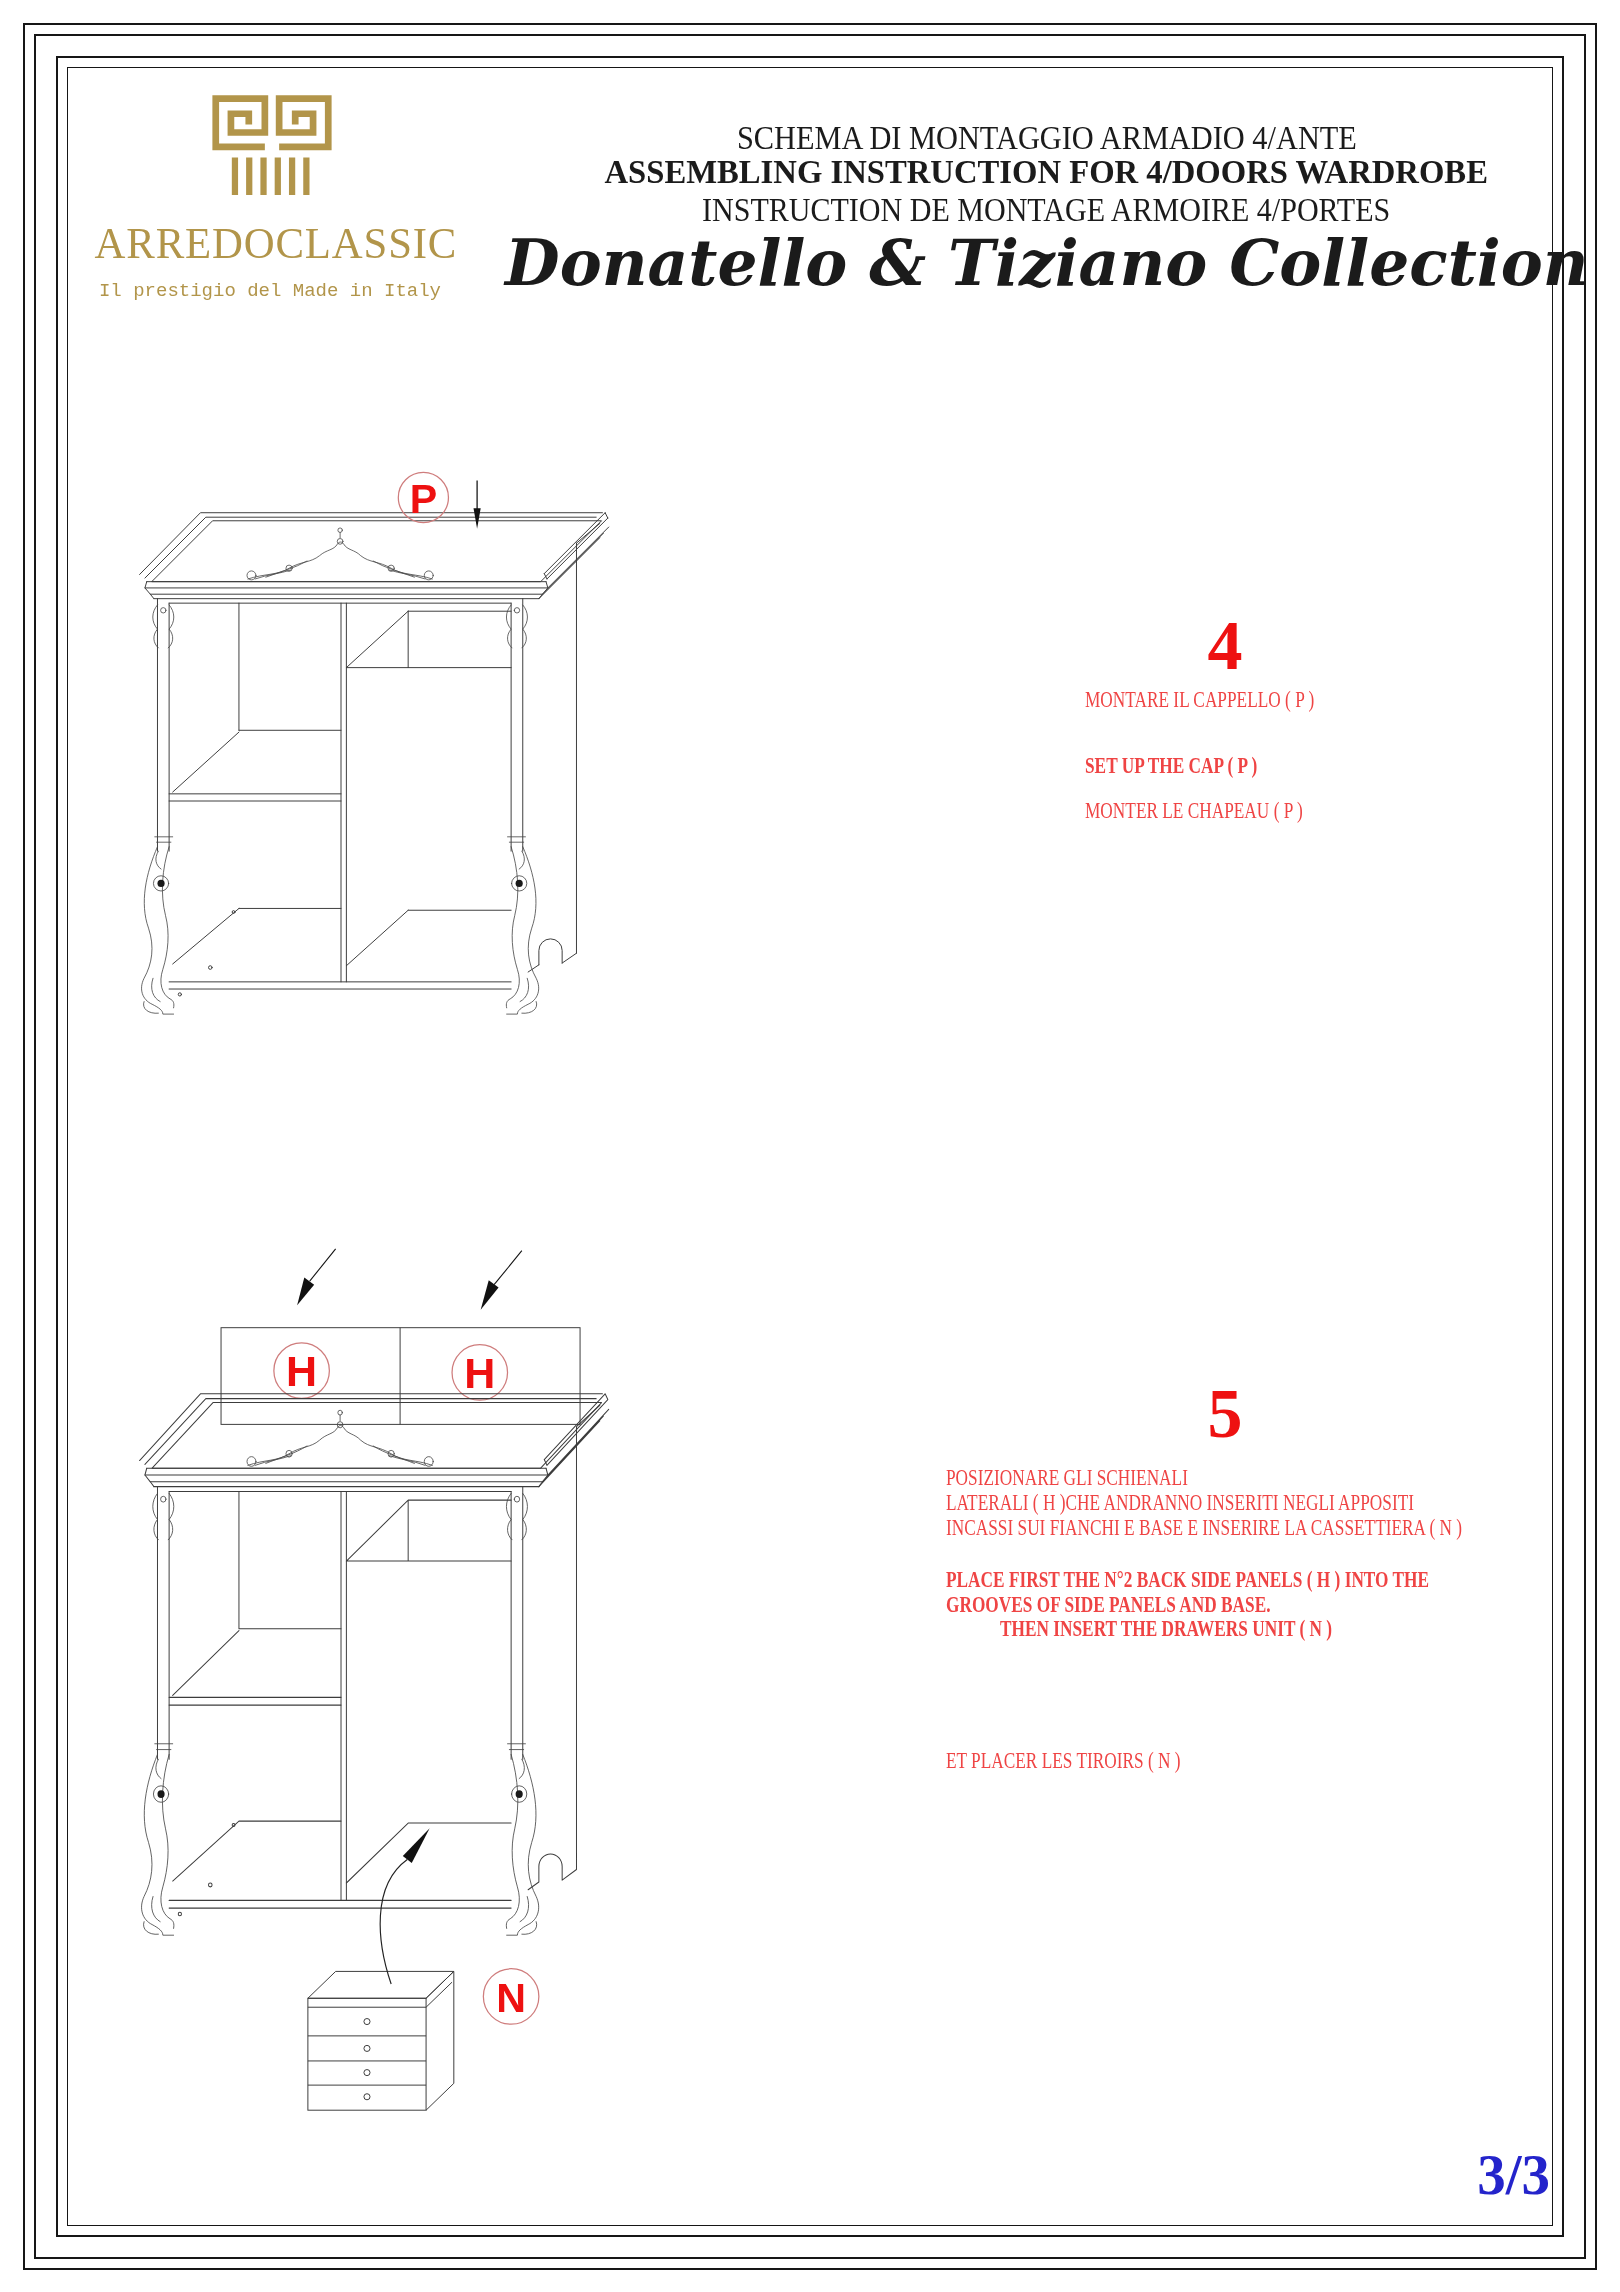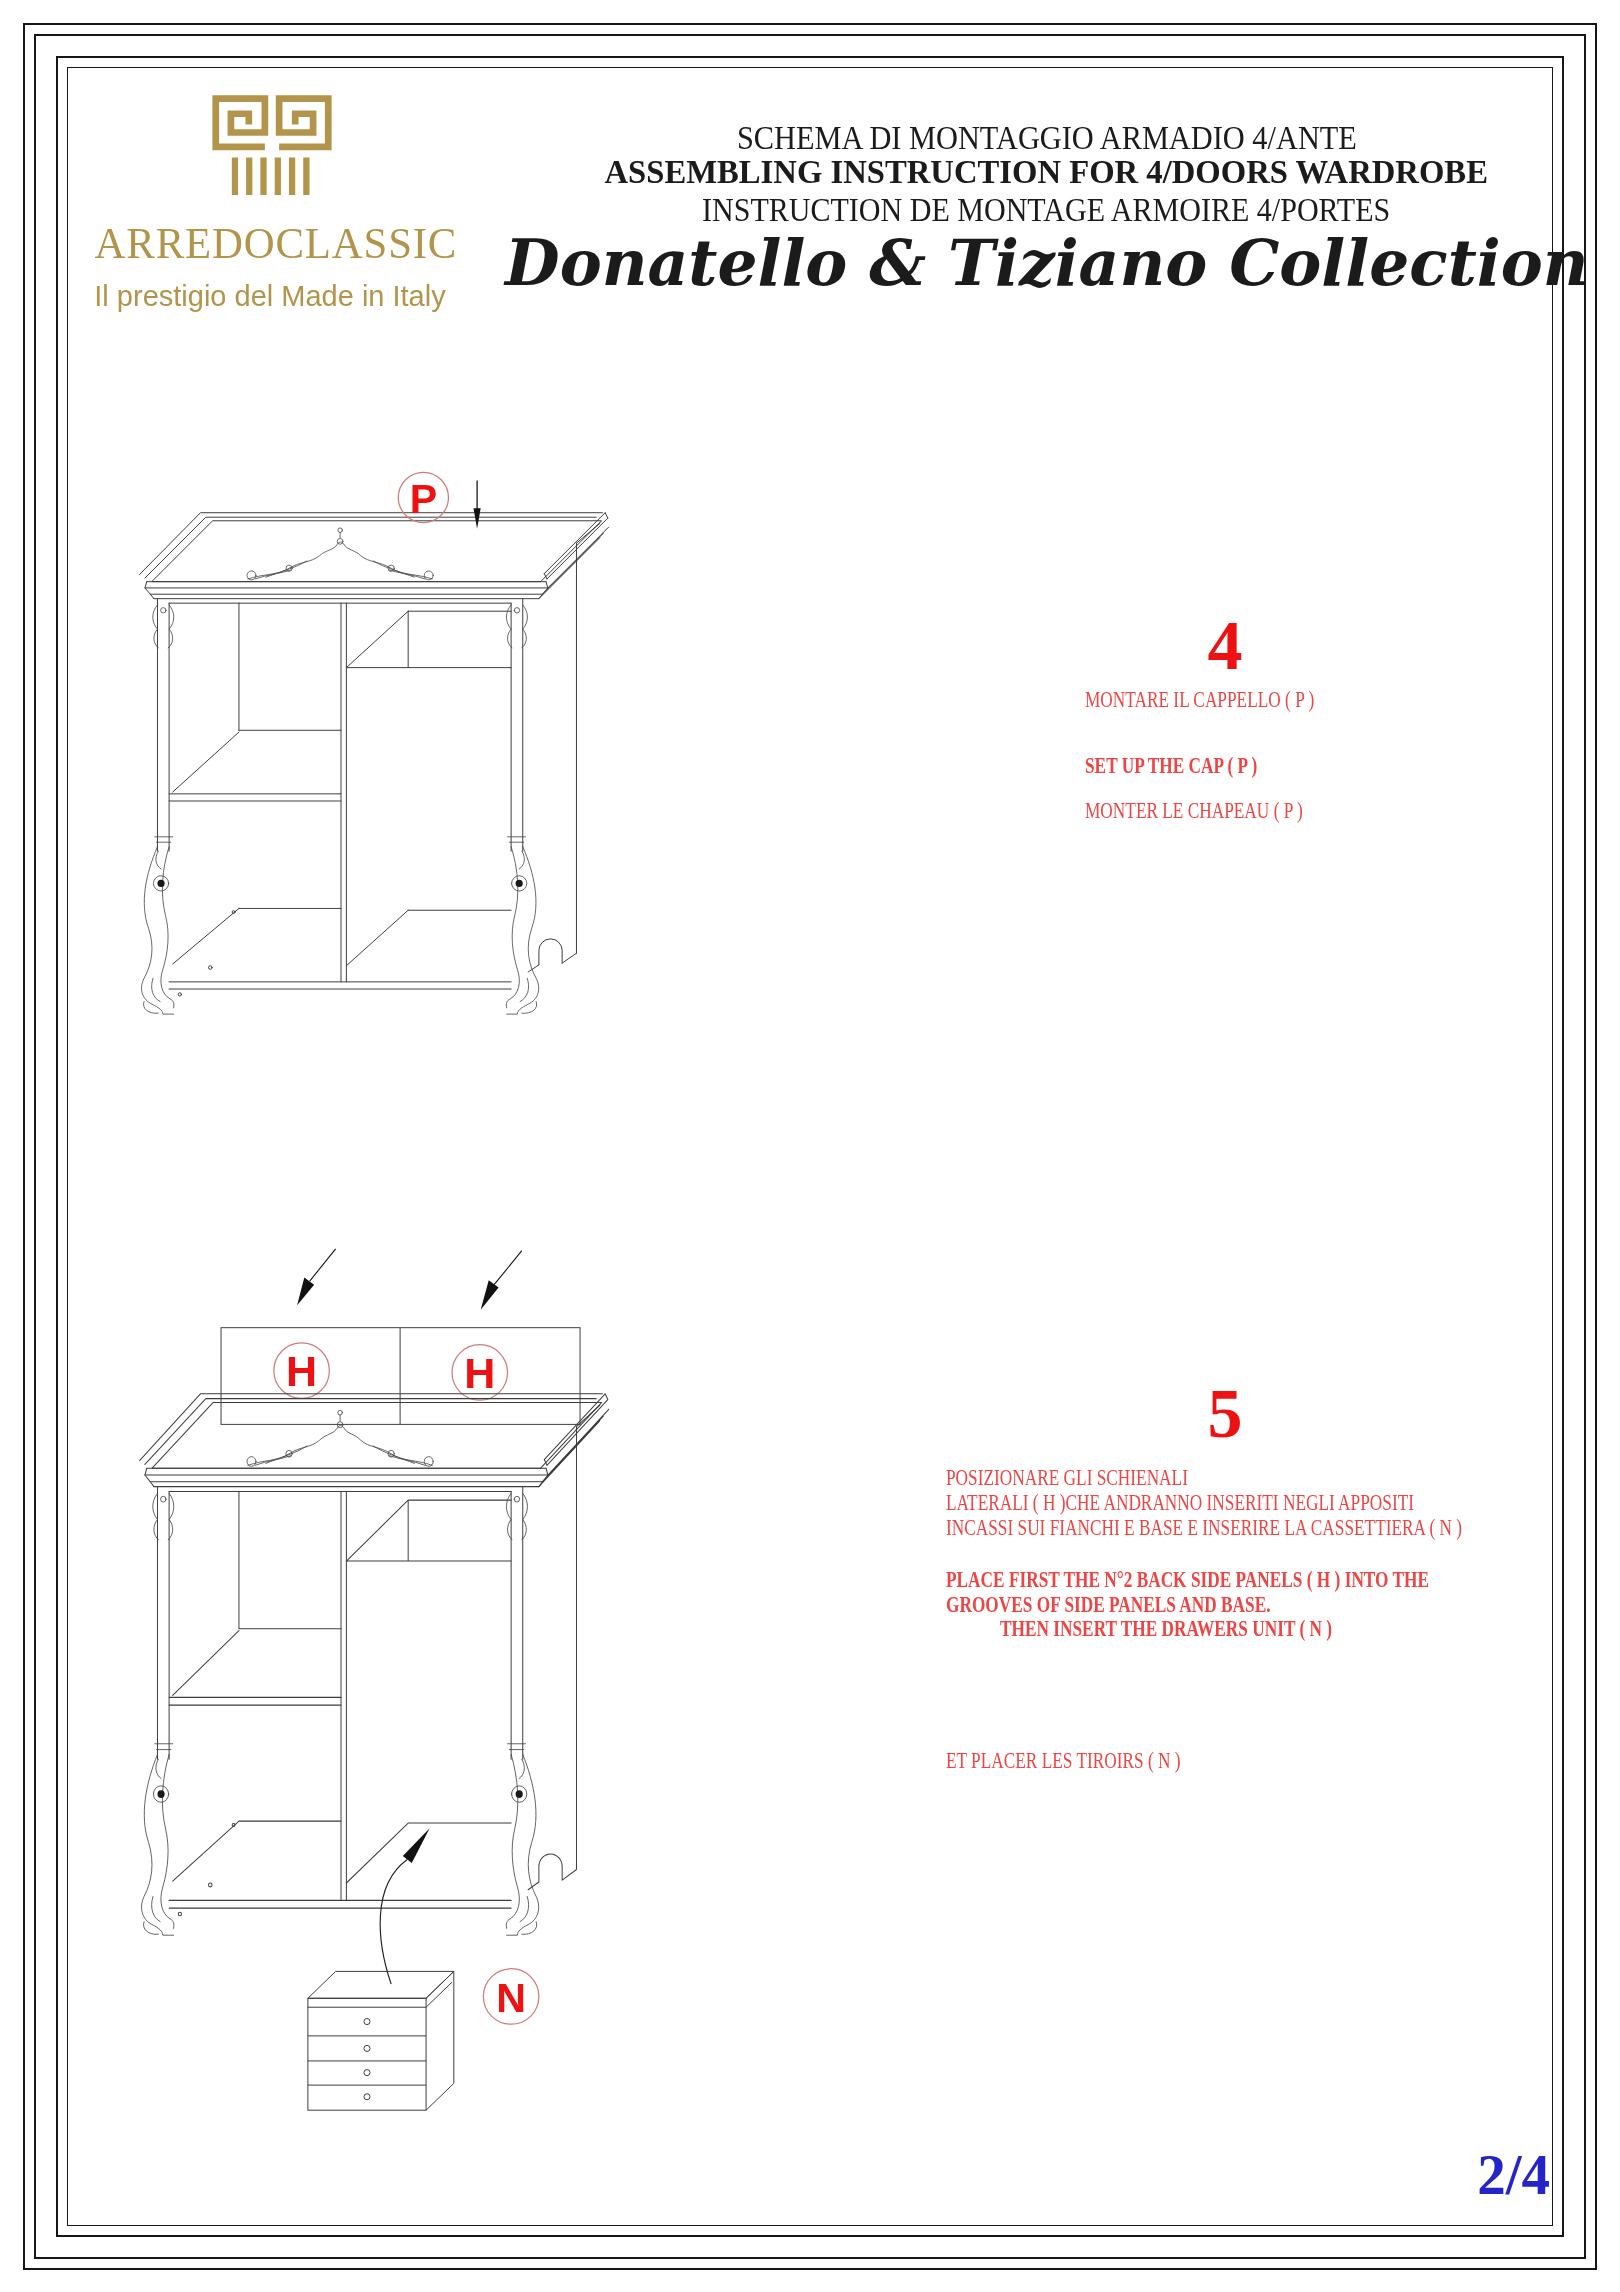--- a/index.html
+++ b/index.html
@@ -19,21 +19,21 @@
   .condL { display:inline-block; transform-origin:left center; }
   .gold { color:#b2954a; }
   .blue { color:#2424cb; }
   .hdr { font-family:"Liberation Serif", serif; font-size:33px; }
   .hdr-bold { font-weight:bold; }
   .script { font-family:"DejaVu Serif", serif; font-style:italic; font-weight:bold; font-size:63px; }
   .stepnum { font-family:"Liberation Serif", serif; font-weight:bold; font-size:70px; color:#ee1111; }
   .instr { font-family:"Liberation Serif", serif; font-size:24px; color:#ef4444; }
   .instr .condL { transform:scaleX(0.72); }
   .brandname { font-family:"Liberation Serif", serif; font-size:45px; letter-spacing:0.9px; }
-  .tagline { font-family:Liberation Sans, sans-serif; font-size:29px; }
+  .tagline { font-family:Liberation Mono, monospace; font-size:19px; }
   .pagenum { font-family:"Liberation Serif", serif; font-weight:bold; font-size:57px; }
   svg { position:absolute; overflow:visible; }
   svg text { font-family:"Liberation Sans", sans-serif; font-weight:bold; fill:#ee1111; }
 </style>
 </head>
 <body>
 
 <div class="page">
 
   <div class="frame f1"></div>
@@ -193,16 +193,16 @@
 
   <div class="abs ctr stepnum" style="left:1046px; top:1374px; width:358px;">5</div>
   <div class="abs instr" style="left:946px; top:1464px;"><span class="condL">POSIZIONARE  GLI  SCHIENALI</span></div>
   <div class="abs instr" style="left:946px; top:1489px;"><span class="condL">LATERALI ( H )CHE ANDRANNO INSERITI NEGLI APPOSITI</span></div>
   <div class="abs instr" style="left:946px; top:1514px;"><span class="condL">INCASSI  SUI  FIANCHI E BASE  E INSERIRE LA CASSETTIERA ( N )</span></div>
   <div class="abs instr" style="left:946px; top:1566px; font-weight:bold;"><span class="condL">PLACE FIRST THE N°2 BACK SIDE PANELS ( H ) INTO THE</span></div>
   <div class="abs instr" style="left:946px; top:1591px; font-weight:bold;"><span class="condL">GROOVES  OF SIDE PANELS AND BASE.</span></div>
   <div class="abs instr" style="left:1000px; top:1615px; font-weight:bold;"><span class="condL">THEN INSERT THE DRAWERS UNIT ( N )</span></div>
   <div class="abs instr" style="left:946px; top:1725px;margin-top:22px;"><span class="condL">ET PLACER LES TIROIRS ( N )</span></div>
 
-  <div class="abs pagenum blue" style="left:1254px; top:2142px; width:296px; text-align:right;">2/4</div>
+  <div class="abs pagenum blue" style="left:1254px; top:2142px; width:296px; text-align:right;">3/3</div>
 
 </div>
 
 
 </body></html>

